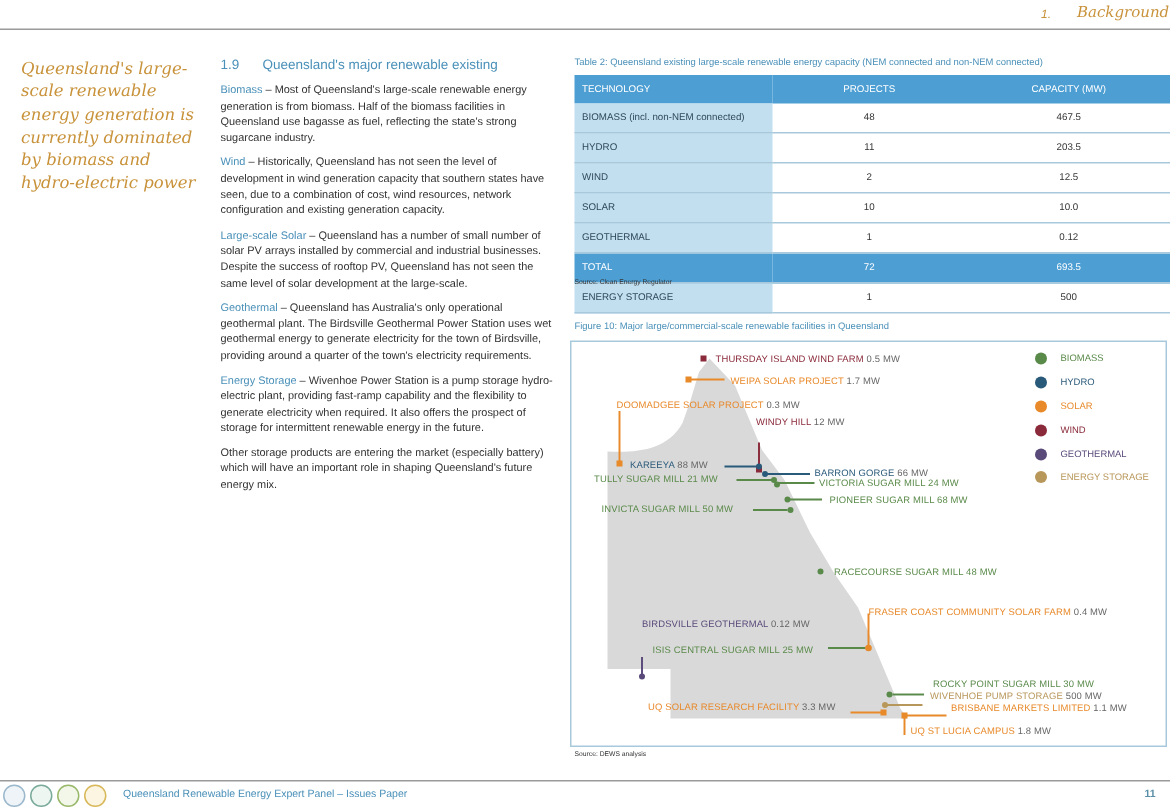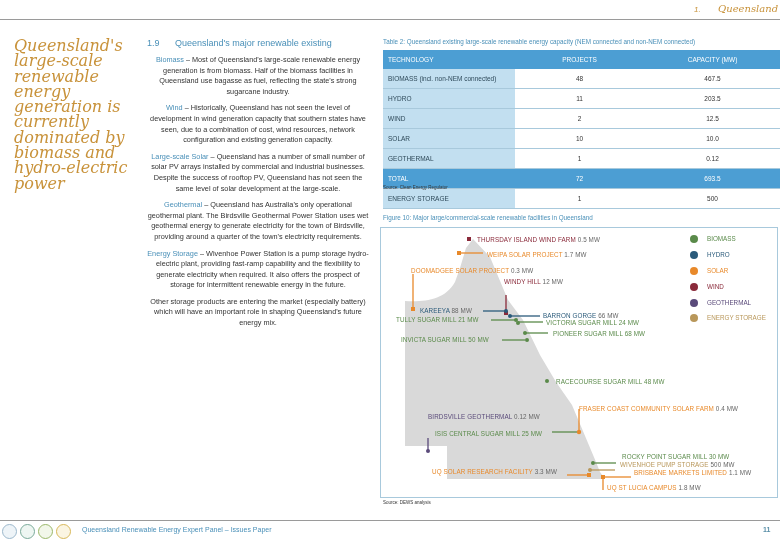--- a/index.html
+++ b/index.html
@@ -1,25 +1,25 @@
 <!DOCTYPE html>
 <html><head>
 <meta charset="utf-8">
 <style>
   html, body { margin: 0; padding: 0; }
   body { width: 780px; height: 540px; background: #ffffff; position: relative; overflow: hidden; font-family: "Liberation Sans", sans-serif; color: #333; }
   .abs { position: absolute; }
   .hdr-line { left: 0; top: 19px; width: 780px; height: 1px; background: #9a9a9a; }
   .hdr-num { top: 5px; left: 694px; font-size: 8px; color: #c8923a; font-style: italic; }
   .hdr-title { top: 3px; left: 718px; font-size: 10px; color: #c8923a; font-style: italic; font-family: "DejaVu Serif", serif; }
-  .pull { left: 14px; top: 38px; width: 120px; font-family: "DejaVu Serif", serif; font-style: italic; font-size: 16px; line-height: 15.3px; color: #c8923a; }
+  .pull { left: 14px; top: 38px; width: 120px; font-family: "DejaVu Serif", serif; font-style: italic; font-size: 11px; line-height: 15.3px; color: #c8923a; }
   .sec-head { left: 147px; top: 38px; font-size: 9px; color: #4a90b8; }
   .sec-head .num { display: inline-block; width: 28px; }
   .body-col { left: 147px; top: 55px; width: 222px; font-size: 7.3px; line-height: 10.6px; color: #333; }
-  .body-col p { margin: 0 0 6px 0; text-align: center; }
+  .body-col p { margin: 0 0 6px 0; }
   .kw { color: #4a90b8; }
   .tbl-cap { left: 383px; top: 38px; font-size: 6.3px; color: #4a90b8; }
   table.cap { position: absolute; left: 383px; top: 50px; width: 398px; border-collapse: collapse; font-size: 6.5px; }
   table.cap td, table.cap th { height: 19px; padding: 0 0 0 5px; border-bottom: 1px solid #a8c9dc; font-weight: normal; text-align: left; }
   table.cap .c2, table.cap .c3 { text-align: center; padding: 0; }
   table.cap tr.hd th { background: #4c9ed3; color: #fff; border-bottom: none; }
   table.cap tr.tot td { background: #4c9ed3; color: #fff; }
   table.cap td.c1 { background: #c2dff0; width: 127px; color: #2f4a5a; }
   table.cap tr.tot td.c1 { background: #4c9ed3; color: #fff; }
   table.cap td.c2 { width: 129px; }
@@ -33,21 +33,21 @@
   .ftr-line { left: 0; top: 520px; width: 780px; height: 1px; background: #9a9a9a; }
   .ftr-text { left: 82px; top: 526px; font-size: 7px; color: #4a90b8; }
   .ftr-page { left: 763px; top: 526px; font-size: 7px; color: #5a8fa8; font-weight: bold; }
   .ftr-icons { left: 2px; top: 522px; }
   .ftr-icons span { display: inline-block; width: 15px; height: 15px; border-radius: 50%; margin-right: 3px; border: 1px solid; box-sizing: border-box; vertical-align: middle; }
 </style>
 </head>
 <body>
 
 <div class="abs hdr-num">1.</div>
-<div class="abs hdr-title">Queensland</div>
+<div class="abs hdr-title">Background</div>
 <div class="abs hdr-line"></div>
 
 <div class="abs pull">Queensland's large-scale renewable energy generation is currently dominated by biomass and hydro-electric power</div>
 
 <div class="abs sec-head">
   <span class="num">1.9</span><span>Queensland's major renewable existing</span>
 </div>
 
 <div class="abs body-col">
   <p><span class="kw">Biomass</span><span> – Most of Queensland's large-scale renewable energy generation is from biomass. Half of the biomass facilities in Queensland use bagasse as fuel, reflecting the state's strong sugarcane industry.</span></p>

